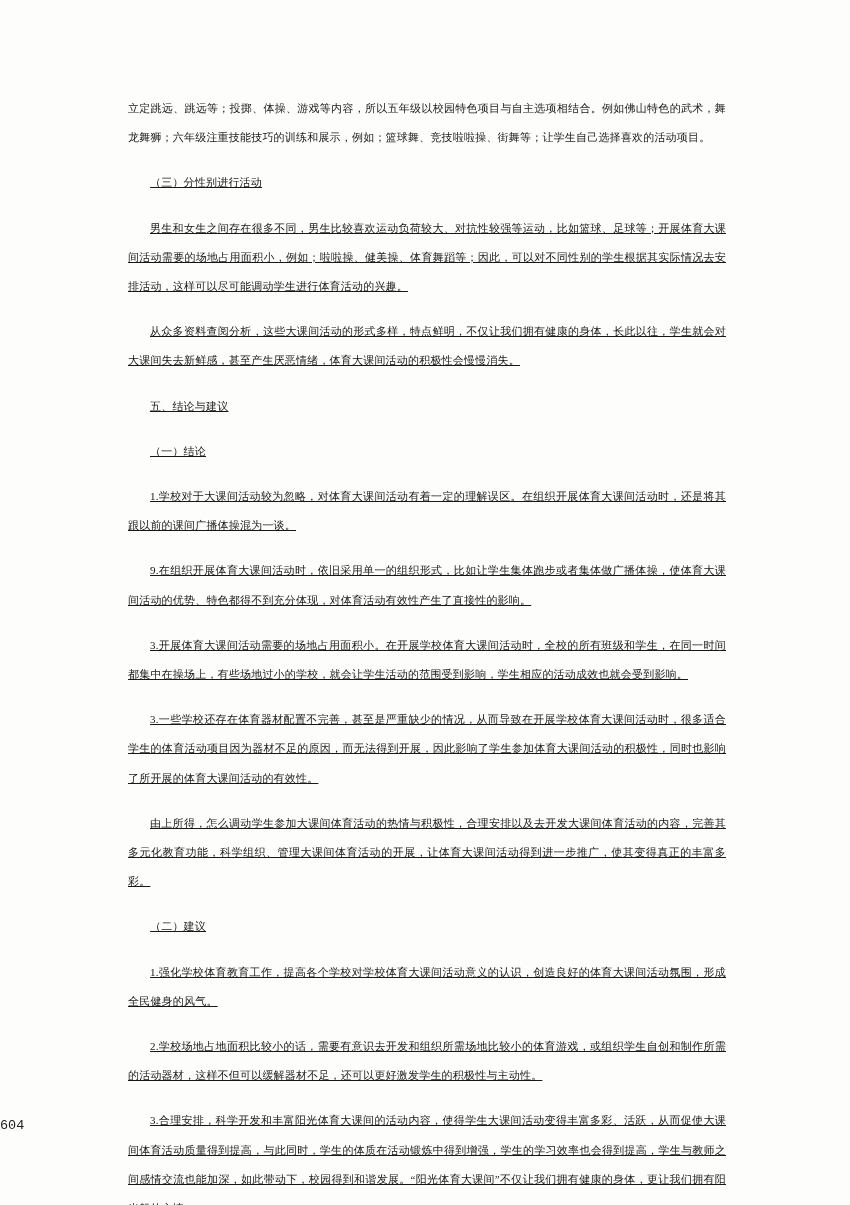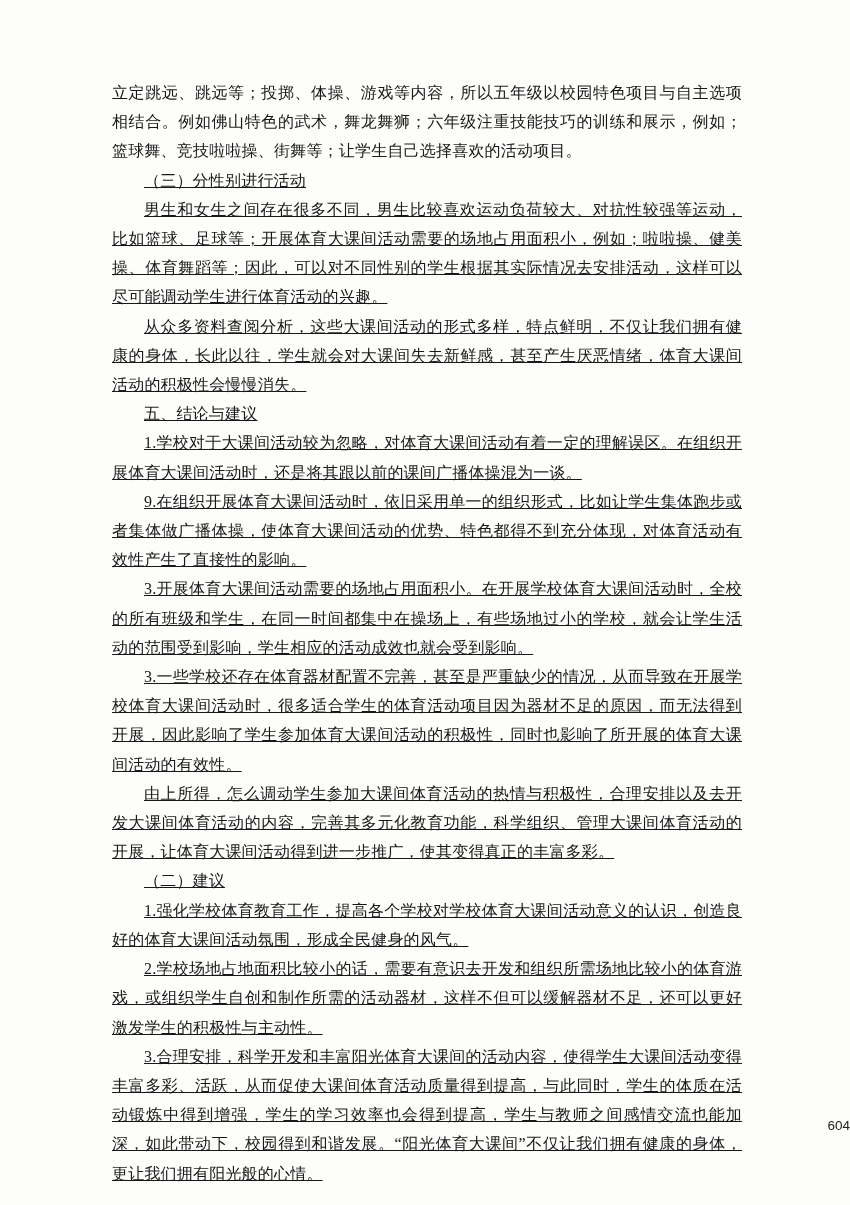--- a/index.html
+++ b/index.html
@@ -16,53 +16,54 @@
     overflow: hidden;
   }
   .content {
     position: absolute;
     left: 112px;
     top: 78px;
     width: 630px;
   }
   .para {
     font-family: "Liberation Serif", "DejaVu Serif", serif;
-    font-size: 16px;
+    font-size: 11px;
     line-height: 29.2px;
     color: #181818;
     text-align: justify;
     text-justify: inter-ideograph;
-    margin: 0;
+    margin: 16px;
     letter-spacing: 0.2px;
   }
   .indent2 {
     text-indent: 2em;
     text-decoration: underline;
   }
   .page-number {
     position: absolute;
     left: 0;
     right: 0;
     top: 1118px;
-    text-align: right;
-    font-family: Liberation Sans, sans-serif;
+    text-align: left;
+    font-family: Liberation Mono, monospace;
     font-size: 13.5px;
     color: #222;
   }
 </style>
 </head>
 <body>
 
 <div class="page">
   <div class="content">
     <p class="para">立定跳远、跳远等；投掷、体操、游戏等内容，所以五年级以校园特色项目与自主选项相结合。例如佛山特色的武术，舞龙舞狮；六年级注重技能技巧的训练和展示，例如；篮球舞、竞技啦啦操、街舞等；让学生自己选择喜欢的活动项目。</p>
     <p class="para indent2">（三）分性别进行活动</p>
     <p class="para indent2">男生和女生之间存在很多不同，男生比较喜欢运动负荷较大、对抗性较强等运动，比如篮球、足球等；开展体育大课间活动需要的场地占用面积小，例如；啦啦操、健美操、体育舞蹈等；因此，可以对不同性别的学生根据其实际情况去安排活动，这样可以尽可能调动学生进行体育活动的兴趣。</p>
     <p class="para indent2">从众多资料查阅分析，这些大课间活动的形式多样，特点鲜明，不仅让我们拥有健康的身体，长此以往，学生就会对大课间失去新鲜感，甚至产生厌恶情绪，体育大课间活动的积极性会慢慢消失。</p>
     <p class="para indent2">五、结论与建议</p>
+    <p class="para indent2">（一）结论</p>
     <p class="para indent2">1.学校对于大课间活动较为忽略，对体育大课间活动有着一定的理解误区。在组织开展体育大课间活动时，还是将其跟以前的课间广播体操混为一谈。</p>
     <p class="para indent2">9.在组织开展体育大课间活动时，依旧采用单一的组织形式，比如让学生集体跑步或者集体做广播体操，使体育大课间活动的优势、特色都得不到充分体现，对体育活动有效性产生了直接性的影响。</p>
     <p class="para indent2">3.开展体育大课间活动需要的场地占用面积小。在开展学校体育大课间活动时，全校的所有班级和学生，在同一时间都集中在操场上，有些场地过小的学校，就会让学生活动的范围受到影响，学生相应的活动成效也就会受到影响。</p>
     <p class="para indent2">3.一些学校还存在体育器材配置不完善，甚至是严重缺少的情况，从而导致在开展学校体育大课间活动时，很多适合学生的体育活动项目因为器材不足的原因，而无法得到开展，因此影响了学生参加体育大课间活动的积极性，同时也影响了所开展的体育大课间活动的有效性。</p>
     <p class="para indent2">由上所得，怎么调动学生参加大课间体育活动的热情与积极性，合理安排以及去开发大课间体育活动的内容，完善其多元化教育功能，科学组织、管理大课间体育活动的开展，让体育大课间活动得到进一步推广，使其变得真正的丰富多彩。</p>
     <p class="para indent2">（二）建议</p>
     <p class="para indent2">1.强化学校体育教育工作，提高各个学校对学校体育大课间活动意义的认识，创造良好的体育大课间活动氛围，形成全民健身的风气。</p>
     <p class="para indent2">2.学校场地占地面积比较小的话，需要有意识去开发和组织所需场地比较小的体育游戏，或组织学生自创和制作所需的活动器材，这样不但可以缓解器材不足，还可以更好激发学生的积极性与主动性。</p>
     <p class="para indent2">3.合理安排，科学开发和丰富阳光体育大课间的活动内容，使得学生大课间活动变得丰富多彩、活跃，从而促使大课间体育活动质量得到提高，与此同时，学生的体质在活动锻炼中得到增强，学生的学习效率也会得到提高，学生与教师之间感情交流也能加深，如此带动下，校园得到和谐发展。“阳光体育大课间”不仅让我们拥有健康的身体，更让我们拥有阳光般的心情。</p>
   </div>

